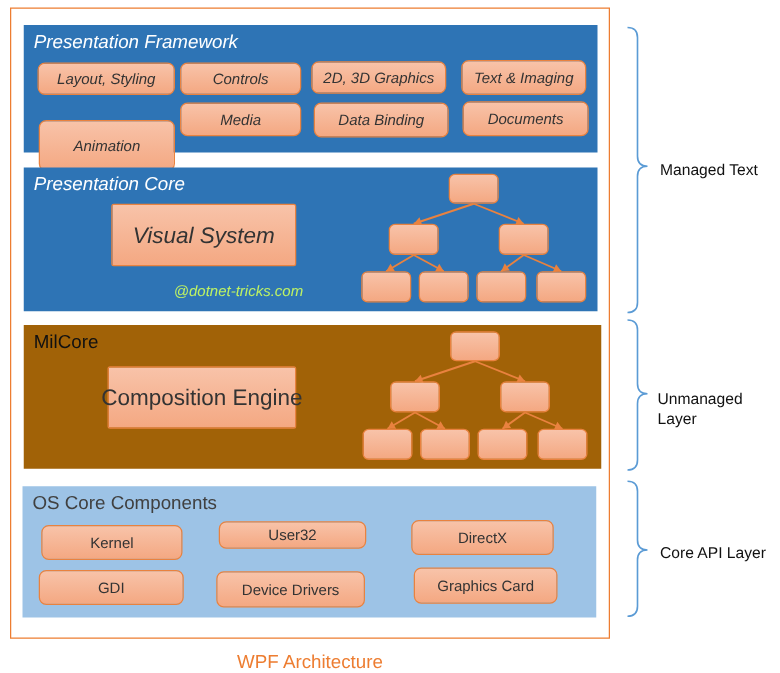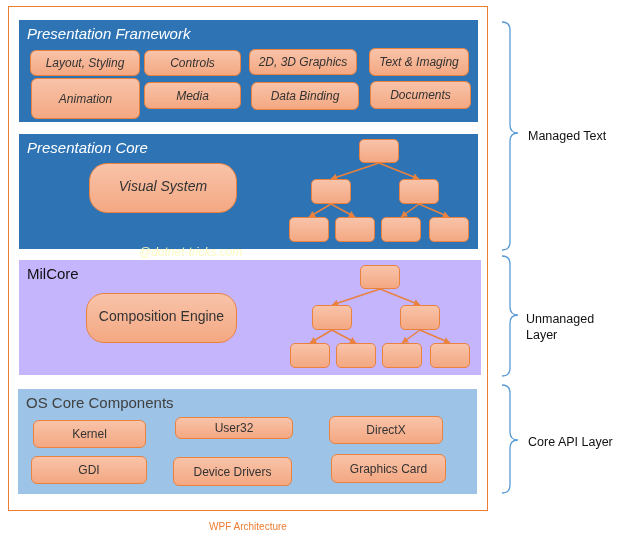--- a/index.html
+++ b/index.html
@@ -1,46 +1,46 @@
 <!DOCTYPE html>
 <html><head>
 <meta charset="utf-8">
 <style>
   html,body{margin:0;padding:0;background:#ffffff;}
   body{width:624px;height:538px;position:relative;overflow:hidden;font-family:"Liberation Sans","DejaVu Sans",sans-serif;}
   .frame{position:absolute;left:8px;top:6px;width:480px;height:505px;border:1.5px solid #ED7D31;box-sizing:border-box;}
   .panel{position:absolute;box-sizing:border-box;}
   .p-blue{background:#2E74B5;font-style:italic;}
-  .p-gray{background:#c4b5fd;}
+  .p-gray{background:#a16207;}
   .p-light{background:#9DC3E6;}
   .ptitle{position:absolute;left:8px;top:5px;font-size:15px;color:#fff;white-space:nowrap;}
   .p-gray .ptitle,.p-light .ptitle{color:#111;}
   .box{position:absolute;box-sizing:border-box;border:1.5px solid #E9823F;border-radius:6px;
        background:linear-gradient(#F8C3A9,#F4A882);display:flex;align-items:center;justify-content:center;
        font-size:12px;color:#333;white-space:nowrap;}
-  .box.big{border-radius:18px;font-size:14px;align-items:flex-start;padding-top:14px;}
+  .box.big{border-radius:2px;font-size:18px;align-items:flex-start;padding-top:14px;}
   .node{position:absolute;box-sizing:border-box;border:1.5px solid #E9823F;border-radius:5px;background:linear-gradient(#F8C3A9,#F4A882);}
   svg.tree{position:absolute;overflow:visible;}
-  .watermark{position:absolute;font-size:12px;color:#fef9c3;white-space:nowrap;margin-top:19px;}
+  .watermark{position:absolute;font-size:12px;color:#bef264;white-space:nowrap;}
   svg.brace{position:absolute;overflow:visible;}
   .layer-label{position:absolute;font-size:12.5px;color:#111;line-height:16px;}
-  .caption{position:absolute;left:0;width:496px;text-align:center;top:521px;font-size:10px;color:#ED7D31;}
+  .caption{position:absolute;left:0;width:496px;text-align:center;top:521px;font-size:15px;color:#ED7D31;}
 </style>
 </head>
 <body>
 
 <div class="frame"></div>
 
 <div class="panel p-blue" style="left:19px;top:20px;width:459px;height:102px;">
   <div class="ptitle">Presentation Framework</div>
   <div class="box" style="left:11px;top:30px;width:110px;height:26px;">Layout, Styling</div>
   <div class="box" style="left:125px;top:30px;width:97px;height:26px;">Controls</div>
   <div class="box" style="left:230px;top:29px;width:108px;height:26px;">2D, 3D Graphics</div>
   <div class="box" style="left:350px;top:28px;width:100px;height:28px;">Text &amp; Imaging</div>
-  <div class="box" style="left:12px;top:58px;width:109px;height:41px;">Animation</div>
+  <div class="box" style="left:12px;top:76px;width:109px;height:41px;">Animation</div>
   <div class="box" style="left:232px;top:62px;width:108px;height:28px;">Data Binding</div>
   <div class="box" style="left:125px;top:62px;width:97px;height:27px;">Media</div>
   <div class="box" style="left:351px;top:61px;width:101px;height:28px;">Documents</div>
 </div>
 
 <div class="panel p-blue" style="left:19px;top:134px;width:459px;height:115px;">
   <div class="ptitle">Presentation Core</div>
   <div class="box big" style="left:70px;top:29px;width:148px;height:50px;">Visual System</div>
   <div class="watermark" style="left:120px;top:92px;">@dotnet-tricks.com</div>
   <div class="tree-holder" style="position:absolute;left:270px;top:5px;width:185px;height:105px;">

